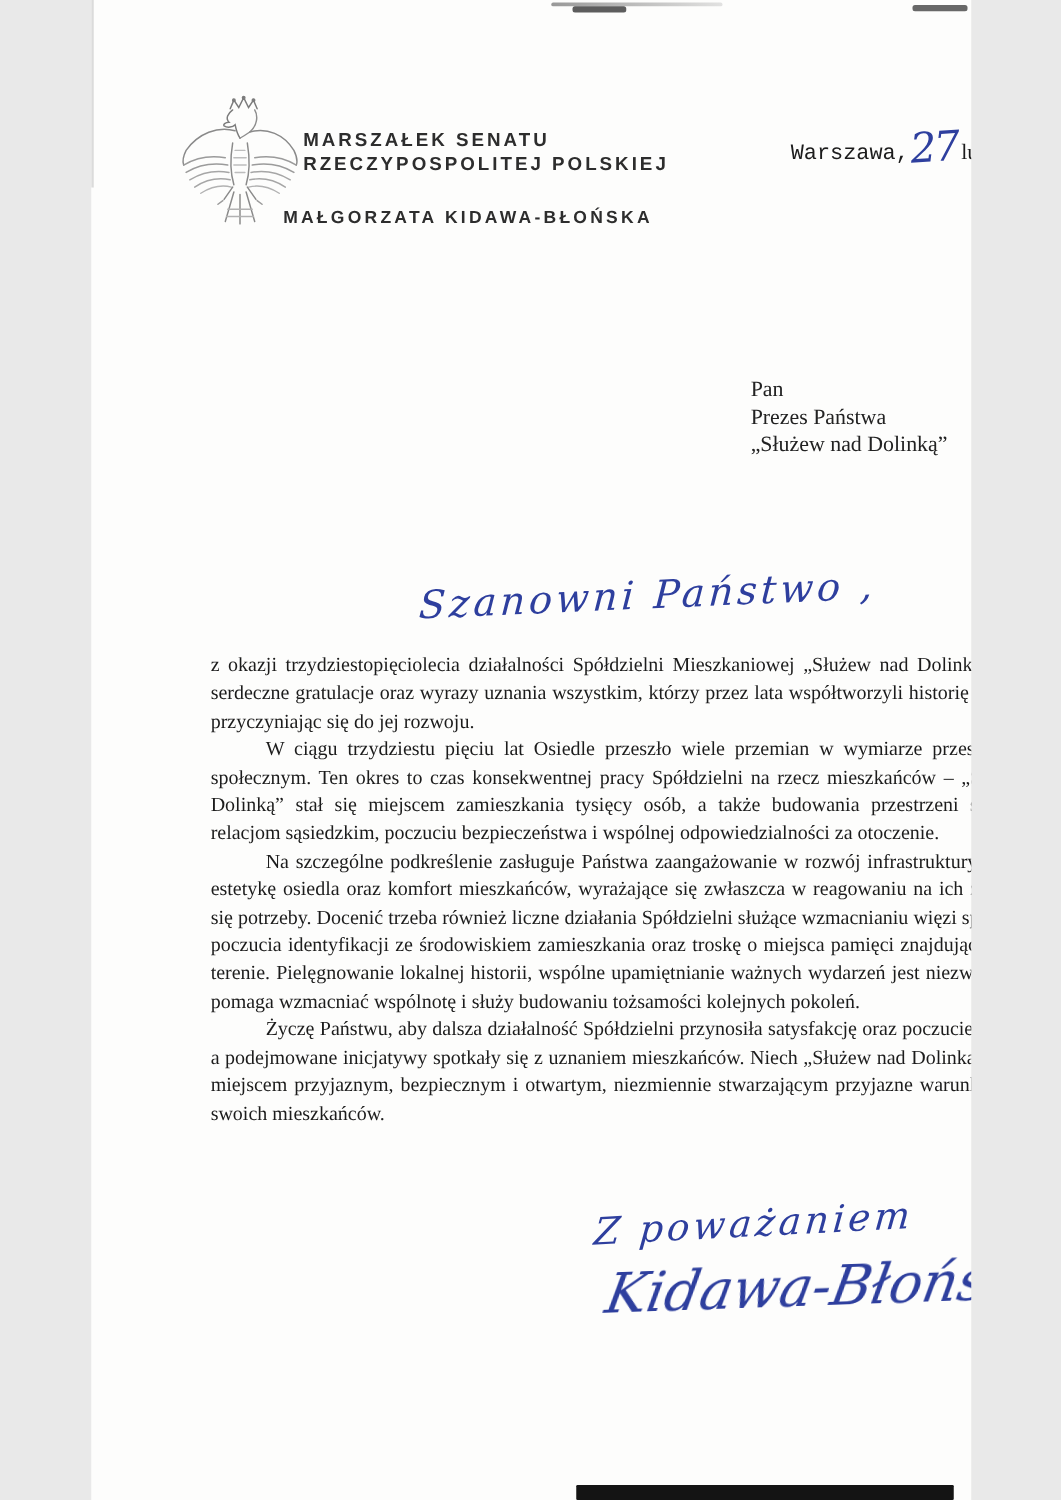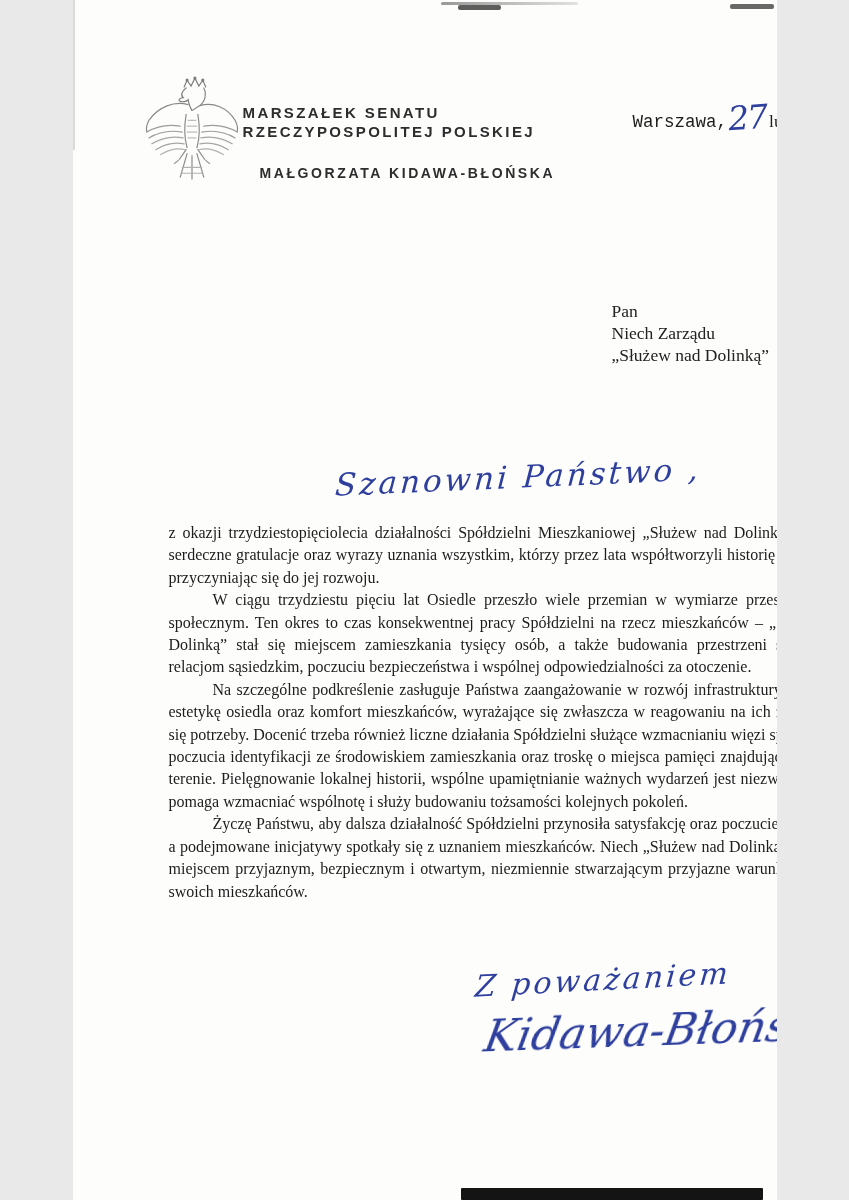--- a/index.html
+++ b/index.html
@@ -26,38 +26,38 @@
 
   
   .emblem{position:absolute;left:70px;top:74px;width:98px;height:122px;}
   .office-block{
     position:absolute;left:170px;top:103px;
     font-family:"Liberation Sans", sans-serif;
     font-weight:bold;color:#2d2d2d;
   }
   .office-line{font-size:15px;line-height:19px;letter-spacing:2.4px;}
   .official-name{
-    position:absolute;left:187px;top:165px;
+    position:absolute;left:154px;top:165px;
     font-family:"Liberation Sans", sans-serif;
     font-weight:bold;color:#2d2d2d;
     font-size:14px;letter-spacing:2.6px;
   }
 
   
   .dateline{position:absolute;left:560px;top:106px;font-size:17.5px;white-space:nowrap;}
   .dateline .city{vertical-align:baseline;font-family:Liberation Mono, monospace;}
   .hand{font-family:"DejaVu Serif", serif;font-style:italic;color:#2e3f9e;}
   .hand-day{
     display:inline-block;font-size:33px;line-height:20px;
     transform:rotate(-4deg) translateY(2px);
     margin:0 3px 0 1px;letter-spacing:-2px;
   }
 
   
-  .recipient{position:absolute;left:539px;top:300px;font-size:17.5px;line-height:22px;color:#222;}
+  .recipient{position:absolute;left:528px;top:300px;font-size:17.5px;line-height:22px;color:#222;}
 
   
   .salutation{
     position:absolute;left:262px;top:458px;width:400px;
     font-size:31px;letter-spacing:3px;
     transform:rotate(-2.5deg) skewX(-6deg);
     white-space:nowrap;
   }
 
   
@@ -137,21 +137,21 @@
     <div class="office-line">RZECZYPOSPOLITEJ POLSKIEJ</div>
   </div>
   <div class="official-name">MAŁGORZATA KIDAWA-BŁOŃSKA</div>
 
   <div class="dateline">
     <span class="city">Warszawa,</span><span class="hand hand-day">27</span><span>lutego 2026 r.</span>
   </div>
 
   <div class="recipient">
     <div>Pan</div>
-    <div>Niech Zarządu</div>
+    <div>Prezes Państwa</div>
     <div>„Służew nad Dolinką”</div>
   </div>
 
   <div class="salutation hand">Szanowni Państwo ,</div>
 
   <div class="body-text">
     <p class="first">z okazji trzydziestopięciolecia działalności Spółdzielni Mieszkaniowej „Służew nad Dolinką” składam serdeczne gratulacje oraz wyrazy uznania wszystkim, którzy przez lata współtworzyli historię Spółdzielni przyczyniając się do jej rozwoju.</p>
     <p>W ciągu trzydziestu pięciu lat Osiedle przeszło wiele przemian w wymiarze przestrzennym i społecznym. Ten okres to czas konsekwentnej pracy Spółdzielni na rzecz mieszkańców – „Służew nad Dolinką” stał się miejscem zamieszkania tysięcy osób, a także budowania przestrzeni sprzyjającej relacjom sąsiedzkim, poczuciu bezpieczeństwa i wspólnej odpowiedzialności za otoczenie.</p>
     <p>Na szczególne podkreślenie zasługuje Państwa zaangażowanie w rozwój infrastruktury, dbałość o estetykę osiedla oraz komfort mieszkańców, wyrażające się zwłaszcza w reagowaniu na ich zmieniające się potrzeby. Docenić trzeba również liczne działania Spółdzielni służące wzmacnianiu więzi społecznych, poczucia identyfikacji ze środowiskiem zamieszkania oraz troskę o miejsca pamięci znajdujące się na jej terenie. Pielęgnowanie lokalnej historii, wspólne upamiętnianie ważnych wydarzeń jest niezwykle cenne, pomaga wzmacniać wspólnotę i służy budowaniu tożsamości kolejnych pokoleń.</p>
     <p>Życzę Państwu, aby dalsza działalność Spółdzielni przynosiła satysfakcję oraz poczucie wspólnoty, a podejmowane inicjatywy spotkały się z uznaniem mieszkańców. Niech „Służew nad Dolinką” pozostaje miejscem przyjaznym, bezpiecznym i otwartym, niezmiennie stwarzającym przyjazne warunki życia dla swoich mieszkańców.</p>

